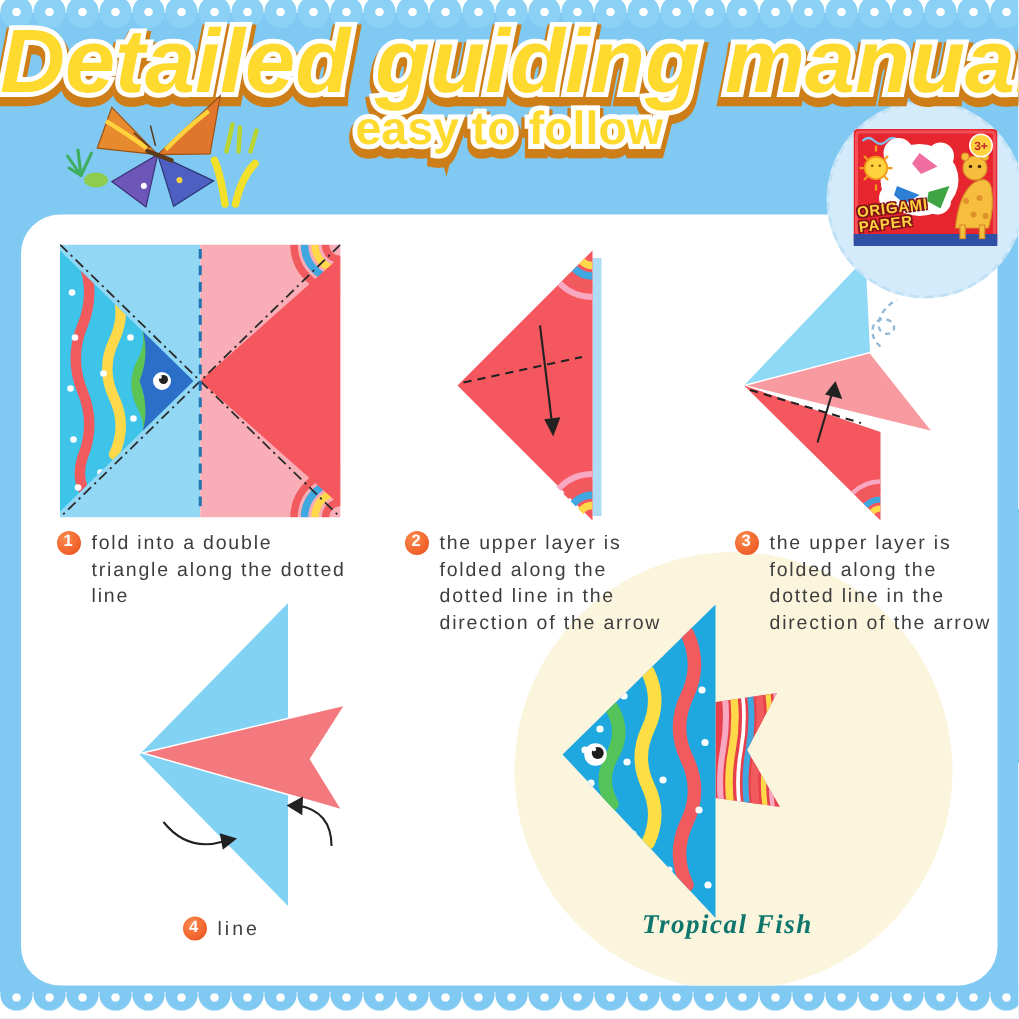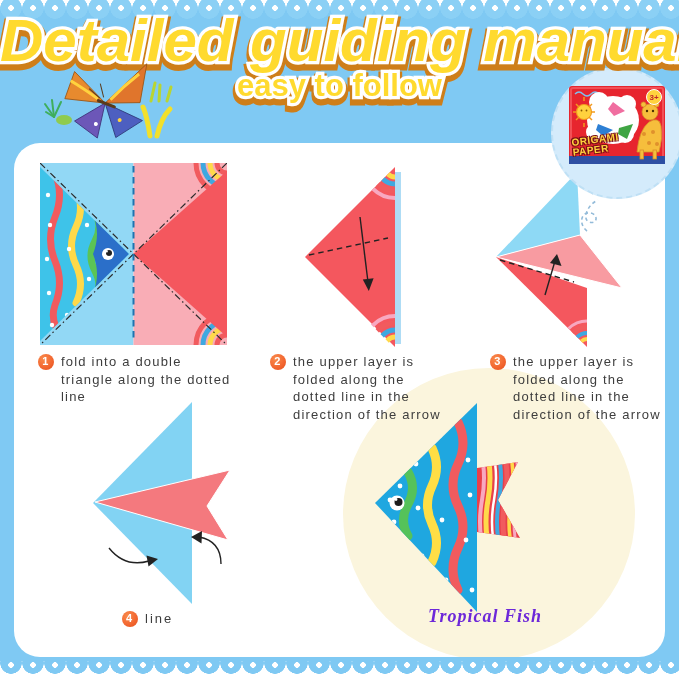--- a/index.html
+++ b/index.html
@@ -38,21 +38,21 @@
         background:#FBF5DD;}
   .diagram{position:absolute;}
   .step-text{position:absolute;font-size:13px;line-height:17.5px;letter-spacing:1.2px;
              color:#3d3d3d;padding-left:23px;}
   .badge{position:absolute;left:0;top:1px;width:16px;height:16px;border-radius:50%;
          background:radial-gradient(circle at 35% 30%,#F98A4B,#F2652F 60%,#E04E17);
          color:#fff;font-size:11px;font-weight:bold;display:flex;align-items:center;
          justify-content:center;}
   .result-label{position:absolute;left:386px;top:463px;width:170px;text-align:center;
         font-family:"Liberation Serif",serif;font-style:italic;font-weight:bold;
-        font-size:18px;letter-spacing:1px;color:#6d28d9;}
+        font-size:18px;letter-spacing:1px;color:#0f766e;}
   
   .box-circle{position:absolute;left:551px;top:67px;width:132px;height:132px;
         border-radius:50%;background:#D4EBFB;border:2px dashed #BFE0F5;box-sizing:border-box;}
   .box-svg{position:absolute;left:569px;top:86px;}
   .box-title{position:absolute;left:572px;top:135px;transform:rotate(-7deg);
         font-size:10px;font-weight:bold;letter-spacing:.5px;line-height:10px;color:#FFD23E;
         text-shadow:1px 1px 0 #7A1216,-1px 1px 0 #7A1216,1px -1px 0 #7A1216,-1px -1px 0 #7A1216;}
   .age-badge{position:absolute;left:646px;top:89px;width:16px;height:16px;border-radius:50%;
         background:#FFD23E;border:1.5px solid #fff;box-sizing:border-box;color:#C0262B;
         font-size:8px;font-weight:bold;display:flex;align-items:center;justify-content:center;}

